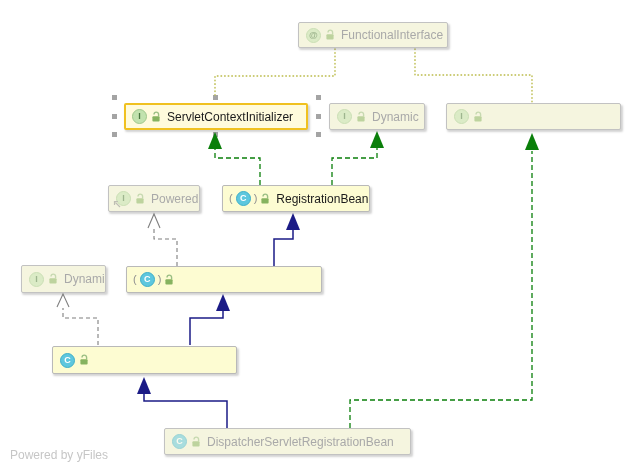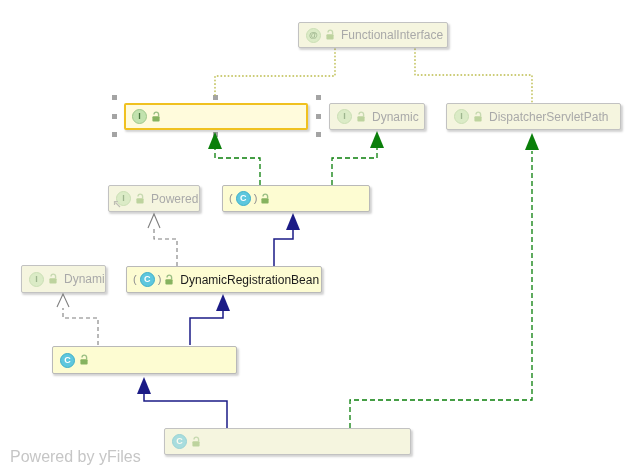--- a/index.html
+++ b/index.html
@@ -30,21 +30,21 @@
   .handle{position:absolute;width:5px;height:5px;background:#a4a4a4;z-index:1;}
   
   .e-ann{stroke:#b9b945;stroke-width:1.4;fill:none;stroke-dasharray:.6 3;stroke-linecap:round;}
   .e-green{stroke:#0a7f0a;stroke-width:1.3;fill:none;stroke-dasharray:5 3;}
   .a-green{fill:#0a7f0a;stroke:none;}
   .e-navy{stroke:#1b1b86;stroke-width:1.5;fill:none;}
   .a-navy{fill:#1b1b86;stroke:none;}
   .e-gray{stroke:#7f7f7f;stroke-width:1.1;fill:none;stroke-dasharray:4 3;}
   .a-gray{stroke:#7f7f7f;stroke-width:1.1;fill:none;}
   
-  .watermark{position:absolute;left:10px;top:448px;z-index:4;font-size:16px;color:#c6c6c6;}
+  .watermark{position:absolute;left:10px;top:448px;z-index:4;font-size:12px;color:#c6c6c6;}
 </style>
 </head>
 <body>
 
 <div class="stage">
 
   <div class="handle" style="left:112px;top:95px;"></div>
   <div class="handle" style="left:213px;top:95px;"></div>
   <div class="handle" style="left:316px;top:95px;"></div>
   <div class="handle" style="left:112px;top:114px;"></div>
@@ -114,20 +114,21 @@
   <div class="node selected" style="left:124px;top:103px;width:184px;height:27px;">
     <span class="type-icon green">
         <span>I</span>
       </span>
     <span class="lock">
         <svg width="10" height="12" viewBox="0 0 10 12">
           <path d="M7.6 5.2 V3.4 a2.3 2.3 0 0 0 -4.6 0" fill="none" stroke="#9bbf84" stroke-width="1.4"></path>
           <rect x="1.4" y="5.2" width="7.2" height="5.4" rx="1" fill="#86b35f"></rect>
         </svg>
       </span>
+    <span class="label">ServletContextInitializer</span>
   </div>
 
   <div class="node faded" style="left:329px;top:103px;width:96px;height:27px;">
     <span class="type-icon green">
         <span>I</span>
       </span>
     <span class="lock">
         <svg width="10" height="12" viewBox="0 0 10 12">
           <path d="M7.6 5.2 V3.4 a2.3 2.3 0 0 0 -4.6 0" fill="none" stroke="#9bbf84" stroke-width="1.4"></path>
           <rect x="1.4" y="5.2" width="7.2" height="5.4" rx="1" fill="#86b35f"></rect>
@@ -139,21 +140,20 @@
   <div class="node faded" style="left:446px;top:103px;width:175px;height:27px;">
     <span class="type-icon green">
         <span>I</span>
       </span>
     <span class="lock">
         <svg width="10" height="12" viewBox="0 0 10 12">
           <path d="M7.6 5.2 V3.4 a2.3 2.3 0 0 0 -4.6 0" fill="none" stroke="#9bbf84" stroke-width="1.4"></path>
           <rect x="1.4" y="5.2" width="7.2" height="5.4" rx="1" fill="#86b35f"></rect>
         </svg>
       </span>
-    <span class="label">DispatcherServletPath</span>
   </div>
 
   <div class="node faded" style="left:108px;top:185px;width:92px;height:27px;">
     <span class="type-icon green">
       <span>I</span>
       <svg class="inner-mark" width="8" height="8" viewBox="0 0 8 8">
           <path d="M7 7 L2.5 2.5 M1.5 5 L1.5 1.5 L5 1.5" fill="none" stroke="#8a8a8a" stroke-width="1.2"></path>
         </svg>
     </span>
     <span class="lock">
@@ -170,20 +170,21 @@
     <span class="type-icon cyan">
         <span>C</span>
       </span>
     <span class="paren">)</span>
     <span class="lock">
         <svg width="10" height="12" viewBox="0 0 10 12">
           <path d="M7.6 5.2 V3.4 a2.3 2.3 0 0 0 -4.6 0" fill="none" stroke="#9bbf84" stroke-width="1.4"></path>
           <rect x="1.4" y="5.2" width="7.2" height="5.4" rx="1" fill="#86b35f"></rect>
         </svg>
       </span>
+    <span class="label">RegistrationBean</span>
   </div>
 
   <div class="node faded" style="left:21px;top:265px;width:85px;height:28px;">
     <span class="type-icon green">
         <span>I</span>
       </span>
     <span class="lock">
         <svg width="10" height="12" viewBox="0 0 10 12">
           <path d="M7.6 5.2 V3.4 a2.3 2.3 0 0 0 -4.6 0" fill="none" stroke="#9bbf84" stroke-width="1.4"></path>
           <rect x="1.4" y="5.2" width="7.2" height="5.4" rx="1" fill="#86b35f"></rect>
@@ -197,21 +198,20 @@
     <span class="type-icon cyan">
         <span>C</span>
       </span>
     <span class="paren">)</span>
     <span class="lock">
         <svg width="10" height="12" viewBox="0 0 10 12">
           <path d="M7.6 5.2 V3.4 a2.3 2.3 0 0 0 -4.6 0" fill="none" stroke="#9bbf84" stroke-width="1.4"></path>
           <rect x="1.4" y="5.2" width="7.2" height="5.4" rx="1" fill="#86b35f"></rect>
         </svg>
       </span>
-    <span class="label">DynamicRegistrationBean</span>
   </div>
 
   <div class="node normal" style="left:52px;top:346px;width:185px;height:28px;">
     <span class="type-icon cyan">
         <span>C</span>
       </span>
     <span class="lock">
         <svg width="10" height="12" viewBox="0 0 10 12">
           <path d="M7.6 5.2 V3.4 a2.3 2.3 0 0 0 -4.6 0" fill="none" stroke="#9bbf84" stroke-width="1.4"></path>
           <rect x="1.4" y="5.2" width="7.2" height="5.4" rx="1" fill="#86b35f"></rect>
@@ -222,17 +222,18 @@
   <div class="node faded" style="left:164px;top:428px;width:247px;height:27px;">
     <span class="type-icon cyan">
         <span>C</span>
       </span>
     <span class="lock">
         <svg width="10" height="12" viewBox="0 0 10 12">
           <path d="M7.6 5.2 V3.4 a2.3 2.3 0 0 0 -4.6 0" fill="none" stroke="#9bbf84" stroke-width="1.4"></path>
           <rect x="1.4" y="5.2" width="7.2" height="5.4" rx="1" fill="#86b35f"></rect>
         </svg>
       </span>
+    <span class="label">DispatcherServletRegistrationBean</span>
   </div>
 
   <div class="watermark">Powered by yFiles</div>
 
 </div>
 
 </body></html>

